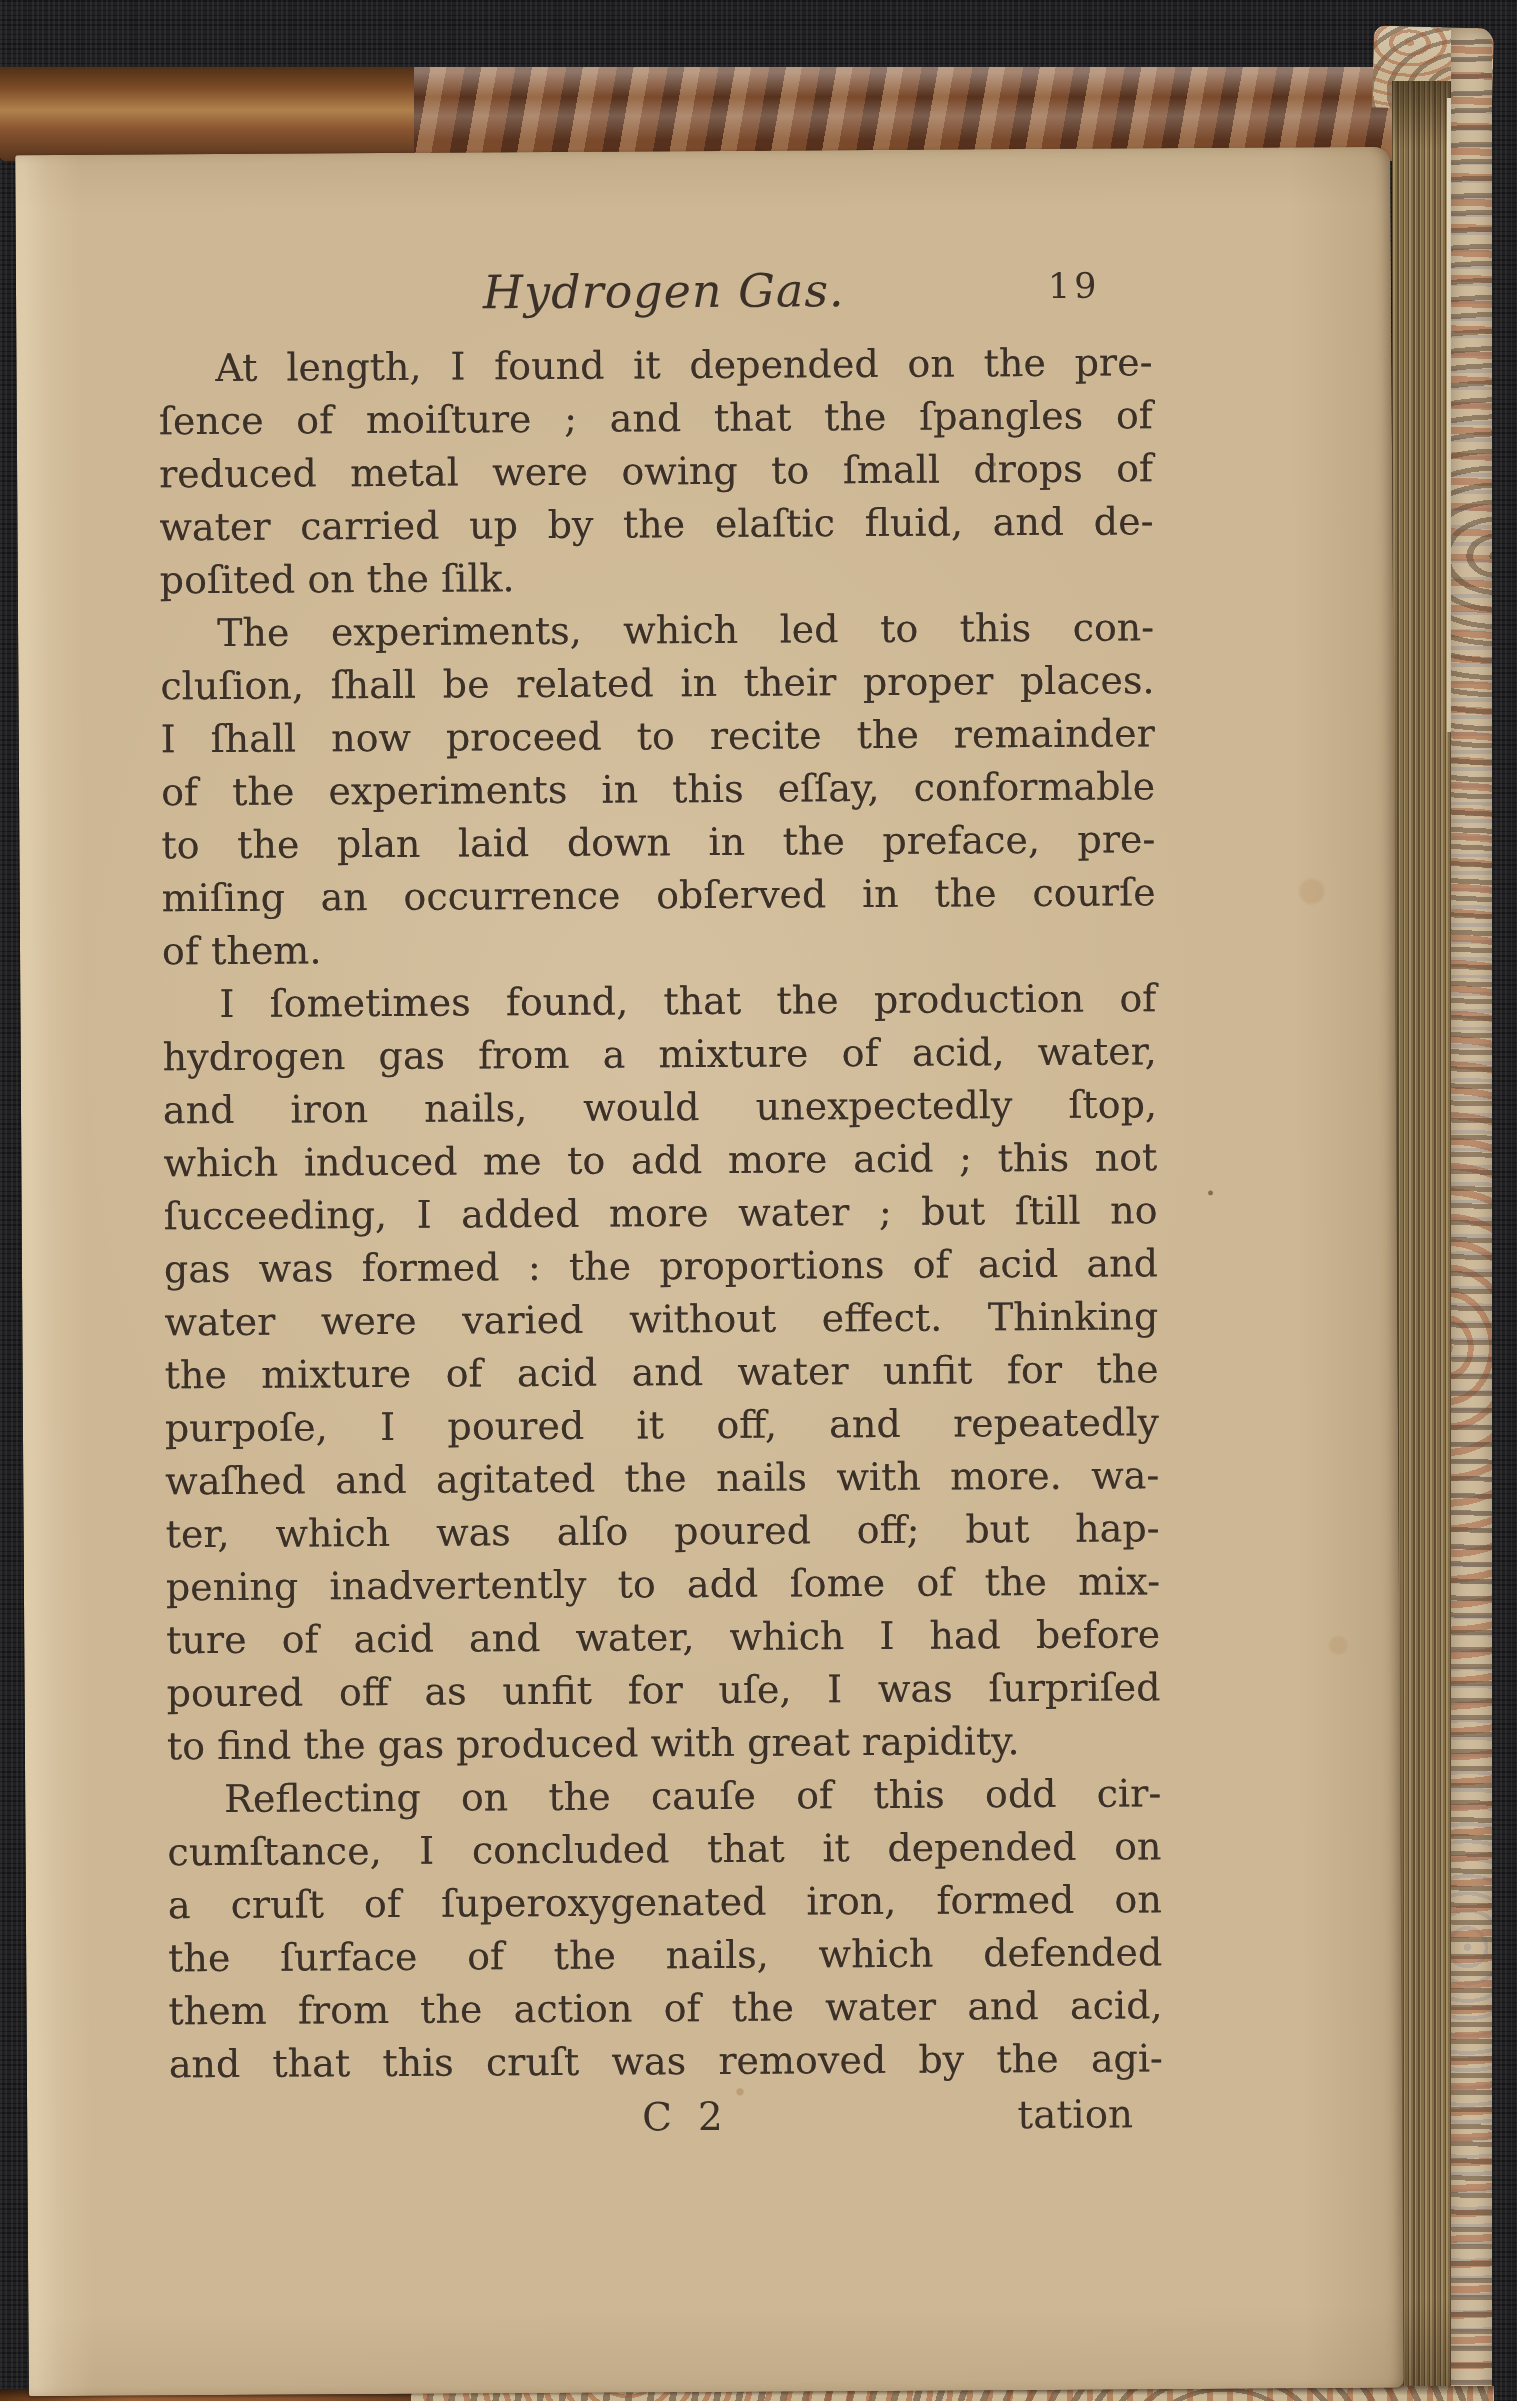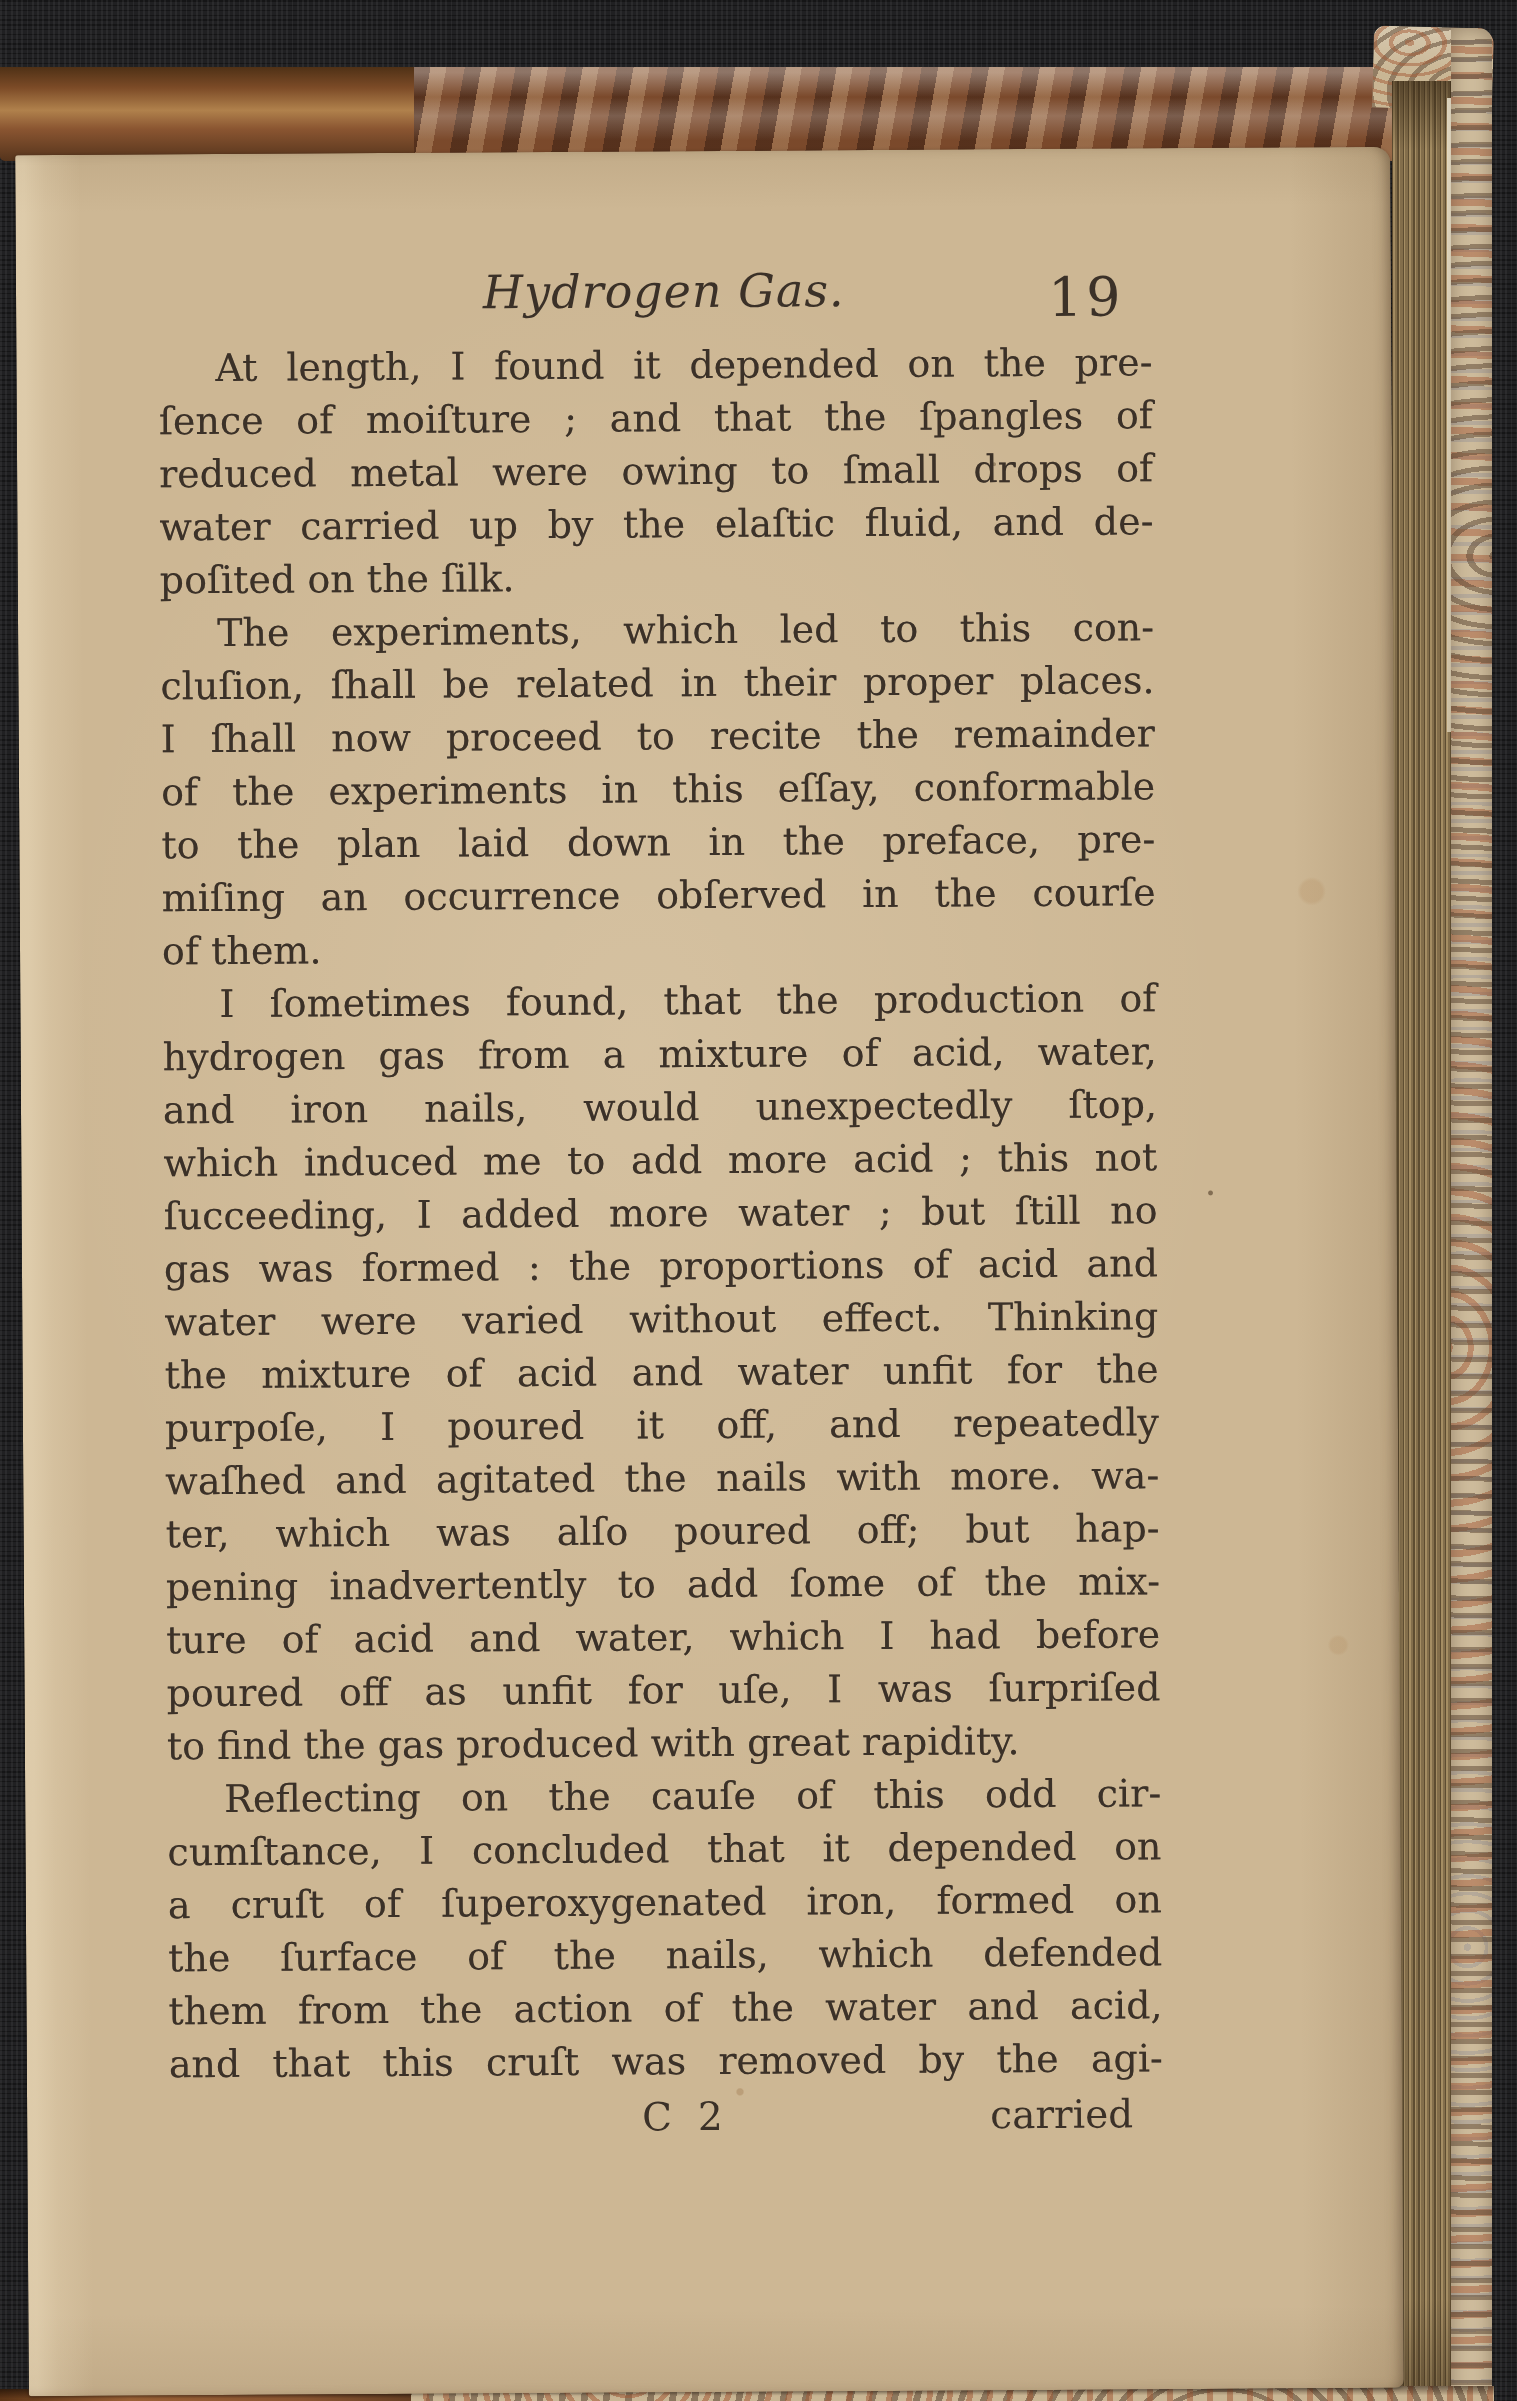--- a/index.html
+++ b/index.html
@@ -82,21 +82,21 @@
       linear-gradient(270deg, rgba(118,90,55,.2), transparent 101px),
       linear-gradient(0deg, rgba(118,90,55,.14), transparent 82px),
       linear-gradient(180deg, rgba(118,90,55,.12), transparent 58px);
     box-shadow:inset -8.6px 0 12.5px -5.8px rgba(70,50,30,.5), 0 1px 3.8px rgba(0,0,0,.35);
     border-radius:2.9px 16.3px 8.6px 2.9px;
     color:var(--ink,#3b3128);}
 
   .running-head{position:absolute;left:0;top:113px;width:100%;height:62px;}
   .head-title{position:absolute;left:467px;top:0;font-style:italic;font-size:46px;
     letter-spacing:1px;white-space:nowrap;}
-  .head-num{position:absolute;left:1032px;top:3.8px;font-size:54px;letter-spacing:3.8px;}
+  .head-num{position:absolute;left:1032px;top:3.8px;font-size:35px;letter-spacing:3.8px;}
 
   .textblock{position:absolute;left:142px;top:188px;width:994px;}
   .line{height:53px;line-height:53px;font-size:38px;
     text-align:justify;text-align-last:justify;white-space:nowrap;
     text-shadow:0 0 0.5px rgba(59,49,40,.45);}
   .line.indent{text-indent:57px;}
   .line.par-end{text-align-last:left;}
 
   .catchline{position:absolute;left:142px;top:1939px;width:994px;height:53px;
     font-size:39px;line-height:53px;}
@@ -158,16 +158,16 @@
       <div class="line indent">Reflecting on the cauſe of this odd cir-</div>
       <div class="line">cumſtance, I concluded that it depended on</div>
       <div class="line">a cruſt of ſuperoxygenated iron, formed on</div>
       <div class="line">the ſurface of the nails, which defended</div>
       <div class="line">them from the action of the water and acid,</div>
       <div class="line">and that this cruſt was removed by the agi-</div>
     </div>
 
   <div class="catchline">
     <span class="sig">C 2</span>
-    <span class="catch">carried</span>
+    <span class="catch">tation</span>
   </div>
 </div>
 
 
 </body></html>

